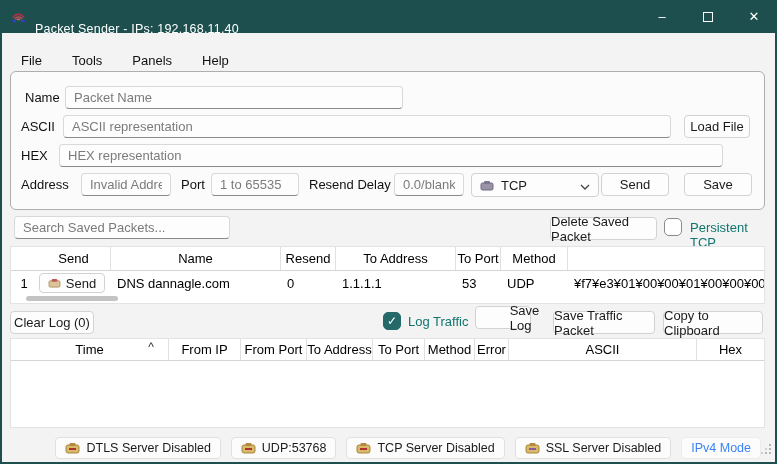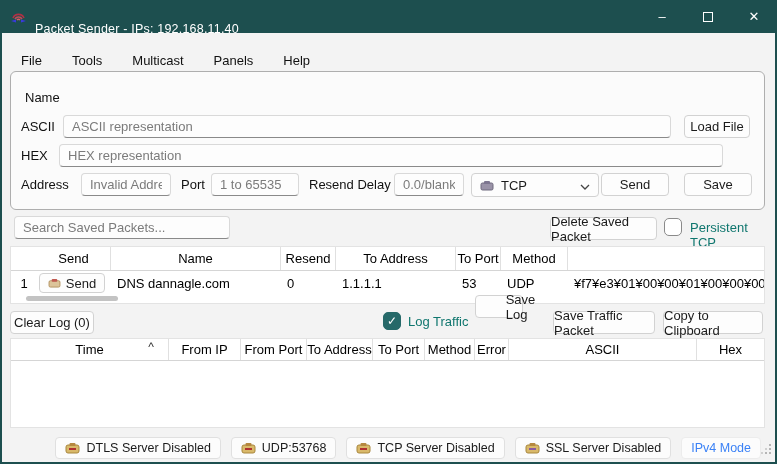--- a/index.html
+++ b/index.html
@@ -63,28 +63,28 @@
       </div>
       <div class="win-btn">✕</div>
     </div>
   </div>
 
   <div class="body">
 
     <div class="menubar">
       <span class="menu-item">File</span>
       <span class="menu-item">Tools</span>
-      <span class="menu-item">Multicast</span>
       <span class="menu-item">Panels</span>
       <span class="menu-item">Help</span>
     </div>
 
     <div class="form-panel">
 
       <span class="flabel" style="left:14px;top:14px;">Name</span>
+      <input class="tin" style="left: 54px; top: 14px; width: 338px;" placeholder="Packet Name">
 
       <span class="flabel" style="left:10px;top:43px;">ASCII</span>
       <input class="tin" style="left: 52px; top: 43px; width: 608px;" placeholder="ASCII representation">
       <div class="btn" style="left:673px;top:43px;width:66px;">Load File</div>
 
       <span class="flabel" style="left:10px;top:72px;">HEX</span>
       <input class="tin" style="left: 48px; top: 72px; width: 664px;" placeholder="HEX representation">
 
       <span class="flabel" style="left:10px;top:101px;">Address</span>
       <input class="tin" style="left: 70px; top: 101px; width: 90px;" placeholder="Invalid Address /...">
@@ -145,21 +145,21 @@
         <div class="td" style="width:45px;">53</div>
         <div class="td" style="width:67px;">UDP</div>
         <div class="td" style="flex:1;">¥f7¥e3¥01¥00¥00¥01¥00¥00¥00¥00¥</div>
       </div>
       <div class="scroll-thumb" style="left:15px;bottom:2px;width:92px;"></div>
     </div>
 
     <div class="btn" style="left:8px;top:278px;width:84px;">Clear Log (0)</div>
     <span class="roundcheck checked abs" style="left:381px;top:279px;">✓</span>
     <span class="chk-label abs" style="left:406px;top:281px;">Log Traffic</span>
-    <div class="btn" style="left:473px;top:262px;width:48px;padding-left:43px;">Save Log</div>
+    <div class="btn" style="left:473px;top:273px;width:56px;padding-left:43px;">Save Log</div>
     <div class="btn" style="left:551px;top:278px;width:102px;">Save Traffic Packet</div>
     <div class="btn" style="left:661px;top:278px;width:100px;">Copy to Clipboard</div>
 
     <div class="tbl" style="left:8px;top:305px;width:755px;height:90px;">
       <div class="th-row" style="height:22px;">
         <div class="th" style="width:158px;">
           <span>Time</span>
           <span class="sort-ind">^</span>
         </div>
         <div class="th" style="width:72px;">From IP</div>

